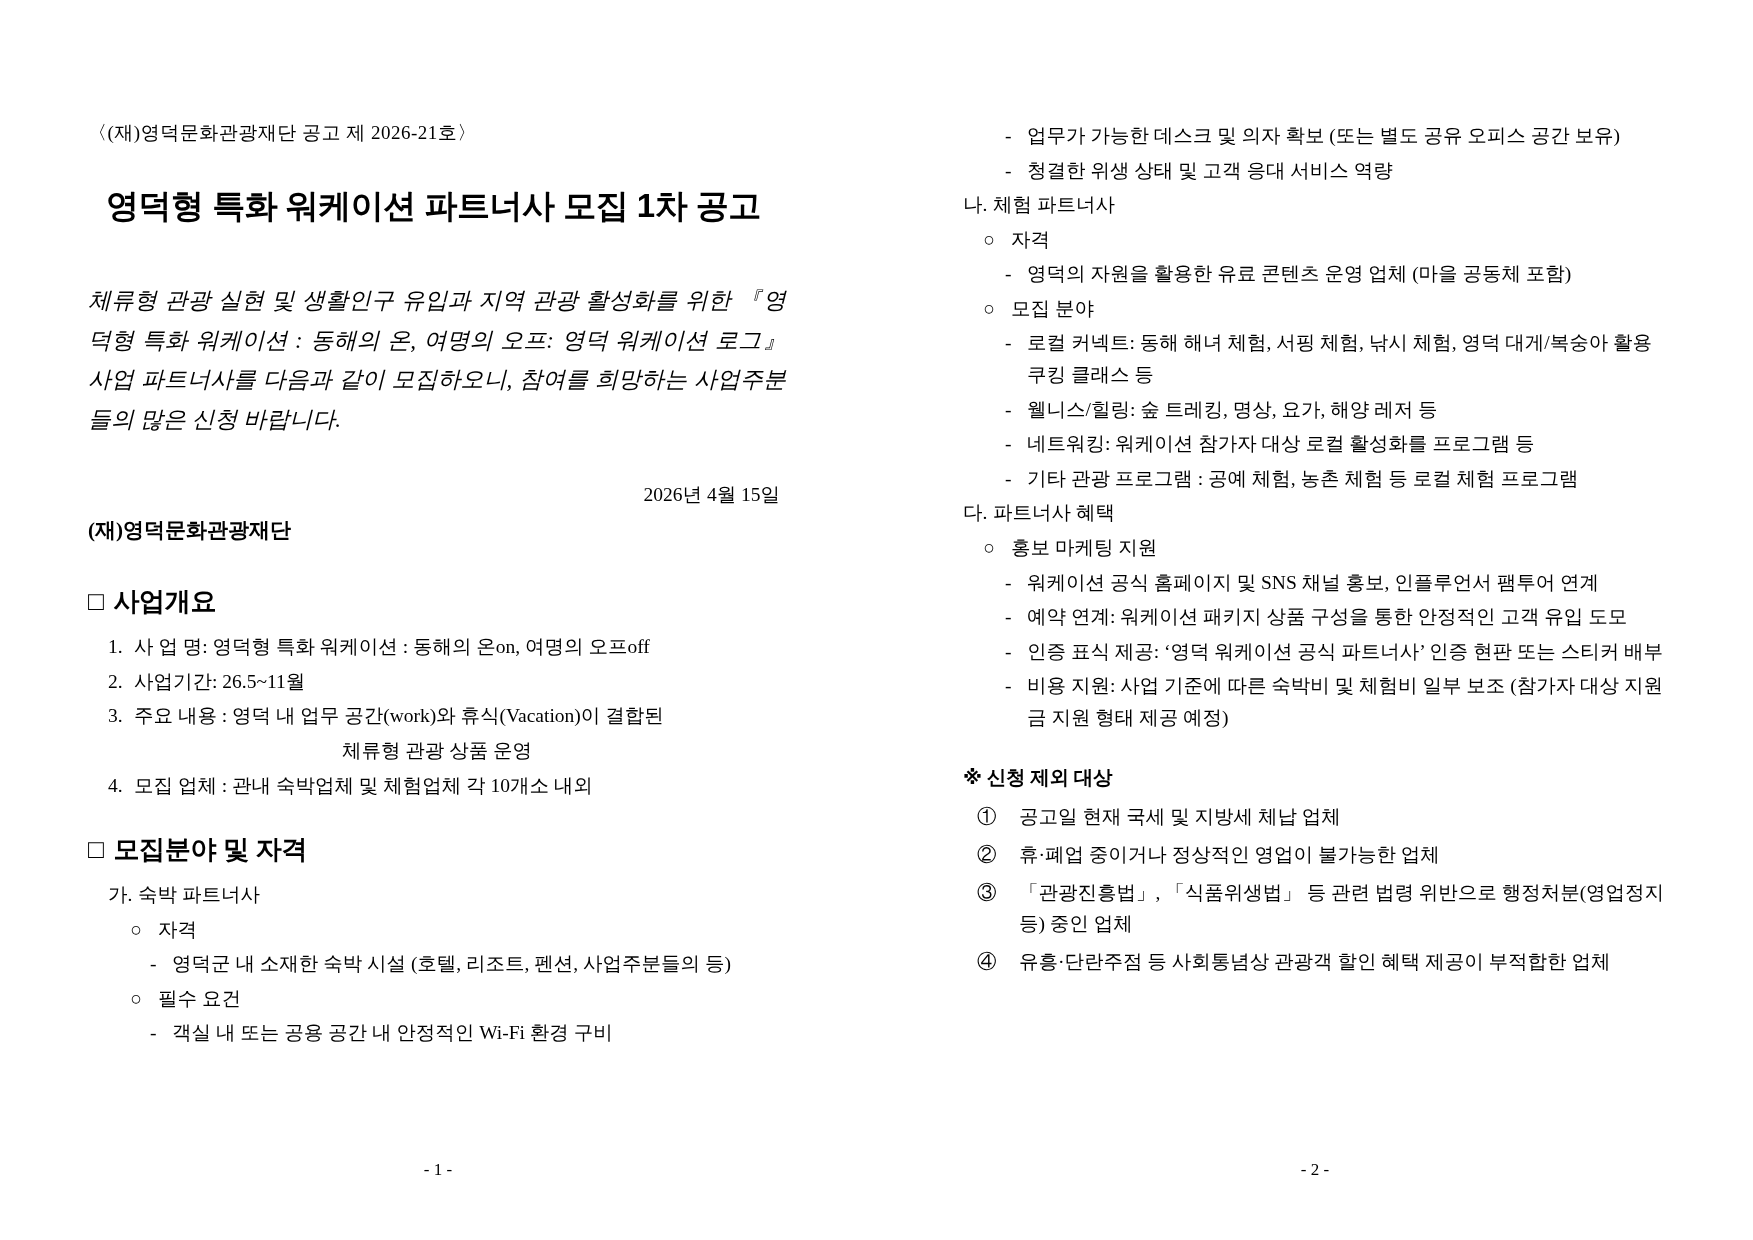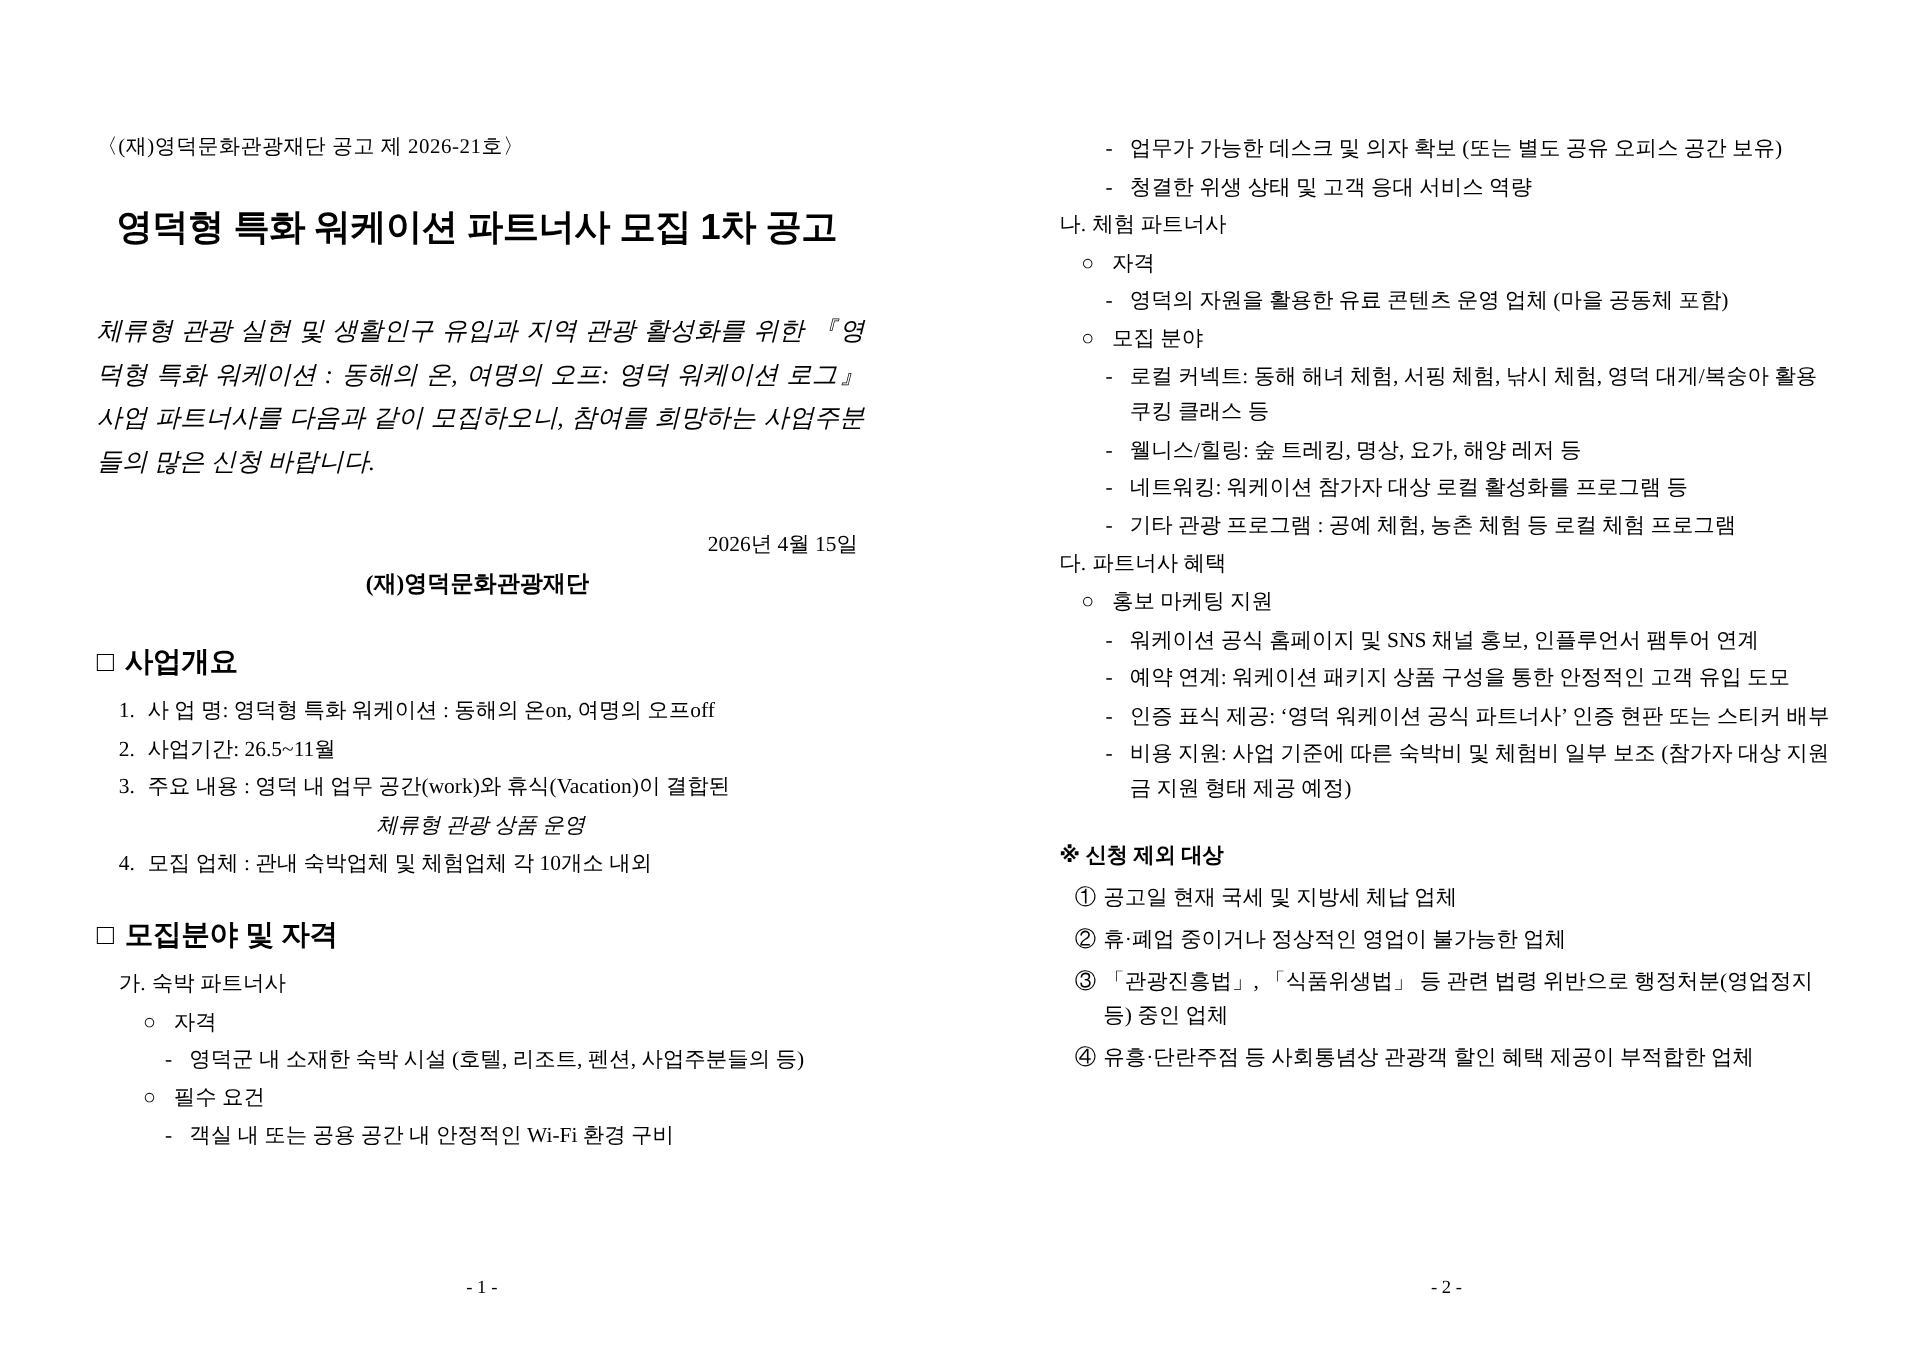--- a/index.html
+++ b/index.html
@@ -50,21 +50,21 @@
 
   .date-line {
     font-size: 19.5px;
     text-align: right;
     margin-right: 6px;
     margin-bottom: 8px;
   }
   .org-line {
     font-size: 21px;
     font-weight: bold;
-    text-align: center;
+    text-align: left;
     margin-right: 6px;
     margin-bottom: 40px;
     font-family: "Liberation Serif", "DejaVu Serif", serif;
   }
 
   .sec-head {
     font-family: "Liberation Sans", "DejaVu Sans", sans-serif;
     font-size: 26px;
     font-weight: bold;
     margin: 0 0 12px 0;
@@ -118,36 +118,35 @@
     font-family: "Liberation Sans", "DejaVu Sans", sans-serif;
     letter-spacing: -0.3px;
   }
   .note-item {
     font-size: 19.5px;
     line-height: 1.62;
     margin: 0 0 6px 14px;
     display: flex;
   }
   .note-item .mk { min-width: 26px; }
-  .note-item .tx { flex: 1; }
+  .note-item .tx { flex: 1; margin-left: 16px; }
 
   .page-num {
     position: absolute;
     bottom: 60px;
     left: 0;
     width: 100%;
     text-align: center;
     font-size: 17px;
   }
 
   .center-line {
     text-align: center;
     font-size: 19.5px;
     line-height: 1.62;
-    font-style: italic;
   }
 </style>
 </head>
 <body>
 
 <div class="page page-left">
 
   <div class="doc-number">〈(재)영덕문화관광재단 공고 제 2026-21호〉</div>
 
   <h1 class="doc-title">영덕형 특화 워케이션 파트너사 모집 1차 공고</h1>

